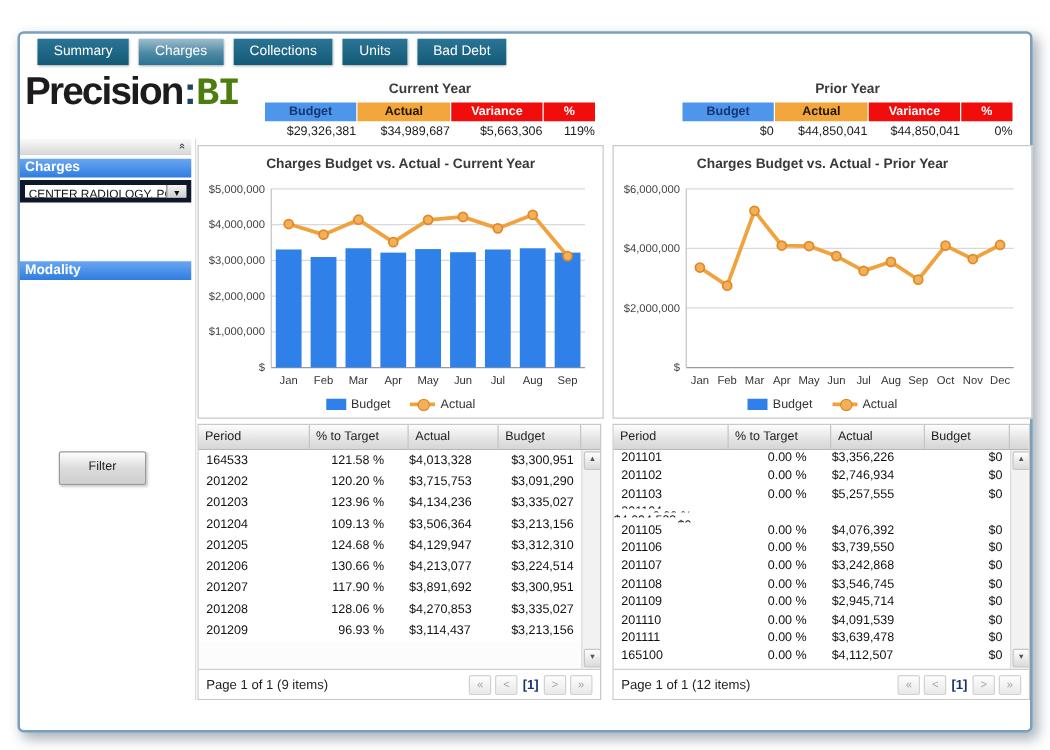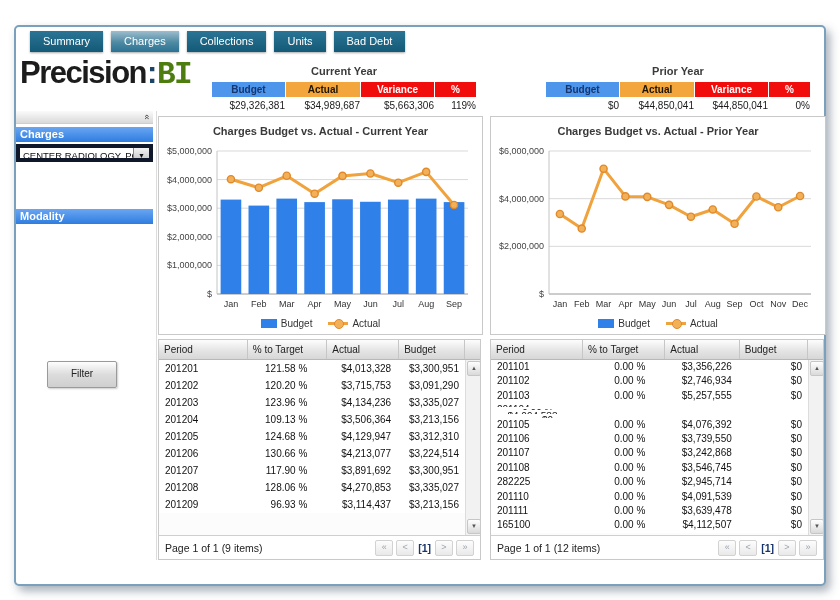--- a/index.html
+++ b/index.html
@@ -58,21 +58,21 @@
   #table-panel-0{left:142px;top:312px;width:323px;height:221px;}
   #table-panel-1{left:474px;top:312px;width:334px;height:221px;}
   .t-header{display:flex;height:20px;background:linear-gradient(180deg,#fdfdfd,#e3e3e3 60%,#d7d7d7);border-bottom:1px solid #b8b8b8;box-sizing:border-box;}
   .t-hcell{font-size:10px;color:#222;line-height:20px;padding-left:5px;border-right:1px solid #c6c6c6;box-sizing:border-box;cursor:pointer;}
   .t-body{position:absolute;top:20px;bottom:24px;left:0;right:0;background:#fcfcfc;overflow:hidden;}
   .t-rows{position:absolute;left:0;top:0;width:calc(100% - 15px);background:#fff;}
   .t-row{display:flex;}
   .t-cell{font-size:10px;color:#111;box-sizing:border-box;overflow:hidden;white-space:nowrap;}
   .t-cell.c0{padding-left:6px;}
   .t-cell.c1{text-align:right;padding-right:20px;}
-  .t-cell.c2{text-align:right;padding-right:8px;}
+  .t-cell.c2{text-align:left;padding-right:8px;}
   .t-cell.c3{text-align:right;padding-right:6px;}
   .t-scrollbar{position:absolute;right:0;top:0;bottom:0;width:15px;background:#f2f2f2;border-left:1px solid #dcdcdc;box-sizing:border-box;}
   .sb-btn{position:absolute;left:1px;width:12px;height:13px;background:linear-gradient(180deg,#fefefe,#dadada);border:1px solid #c6c6c6;border-radius:2px;font-size:6px;text-align:center;line-height:12px;color:#555;cursor:pointer;}
   .sb-up{top:1px;}
   .sb-down{bottom:1px;}
   .t-footer{position:absolute;left:0;right:0;bottom:0;height:24px;border-top:1px solid #cfcfcf;background:#fff;display:flex;align-items:center;justify-content:space-between;padding:0 6px;box-sizing:border-box;}
   .page-info{font-size:10.5px;color:#222;}
   .pager{display:flex;gap:3px;align-items:center;}
   .pg-btn{min-width:12px;height:14px;line-height:13px;font-size:9px;text-align:center;background:linear-gradient(180deg,#fdfdfd,#e9e9e9);border:1px solid #d2d2d2;border-radius:2px;color:#9aa4b0;padding:0 2px;cursor:pointer;}
   .pg-current{font-size:10.5px;font-weight:bold;color:#17356b;padding:0 1px;cursor:pointer;}
@@ -267,21 +267,21 @@
   <div class="table-panel" id="table-panel-0">
     <div class="t-header">
         <div class="t-hcell" style="width: calc(29% - 4.35px);">Period</div>
         <div class="t-hcell" style="width: calc(26% - 3.9px);">% to Target</div>
         <div class="t-hcell" style="width: calc(23.5% - 3.525px);">Actual</div>
         <div class="t-hcell" style="width: calc(21.5% - 3.225px);">Budget</div>
       </div>
     <div class="t-body">
       <div class="t-rows">
           <div class="t-row" style="height: 17px; line-height: 17px;">
-            <div class="t-cell c0" style="width: 29%;">201201</div>
+            <div class="t-cell c0" style="width: 29%;">164533</div>
             <div class="t-cell c1" style="width: 26%;">121.58 %</div>
             <div class="t-cell c2" style="width: 23.5%;">$4,013,328</div>
             <div class="t-cell c3" style="width: 21.5%;">$3,300,951</div>
           </div>
           <div class="t-row" style="height: 17px; line-height: 17px;">
             <div class="t-cell c0" style="width: 29%;">201202</div>
             <div class="t-cell c1" style="width: 26%;">120.20 %</div>
             <div class="t-cell c2" style="width: 23.5%;">$3,715,753</div>
             <div class="t-cell c3" style="width: 21.5%;">$3,091,290</div>
           </div>
@@ -396,21 +396,21 @@
             <div class="t-cell c2" style="width: 23.5%;">$3,242,868</div>
             <div class="t-cell c3" style="width: 21.5%;">$0</div>
           </div>
           <div class="t-row" style="height: 14.4px; line-height: 14.4px;">
             <div class="t-cell c0" style="width: 29%;">201108</div>
             <div class="t-cell c1" style="width: 26%;">0.00 %</div>
             <div class="t-cell c2" style="width: 23.5%;">$3,546,745</div>
             <div class="t-cell c3" style="width: 21.5%;">$0</div>
           </div>
           <div class="t-row" style="height: 14.4px; line-height: 14.4px;">
-            <div class="t-cell c0" style="width: 29%;">282225</div>
+            <div class="t-cell c0" style="width: 29%;">201109</div>
             <div class="t-cell c1" style="width: 26%;">0.00 %</div>
             <div class="t-cell c2" style="width: 23.5%;">$2,945,714</div>
             <div class="t-cell c3" style="width: 21.5%;">$0</div>
           </div>
           <div class="t-row" style="height: 14.4px; line-height: 14.4px;">
             <div class="t-cell c0" style="width: 29%;">201110</div>
             <div class="t-cell c1" style="width: 26%;">0.00 %</div>
             <div class="t-cell c2" style="width: 23.5%;">$4,091,539</div>
             <div class="t-cell c3" style="width: 21.5%;">$0</div>
           </div>

